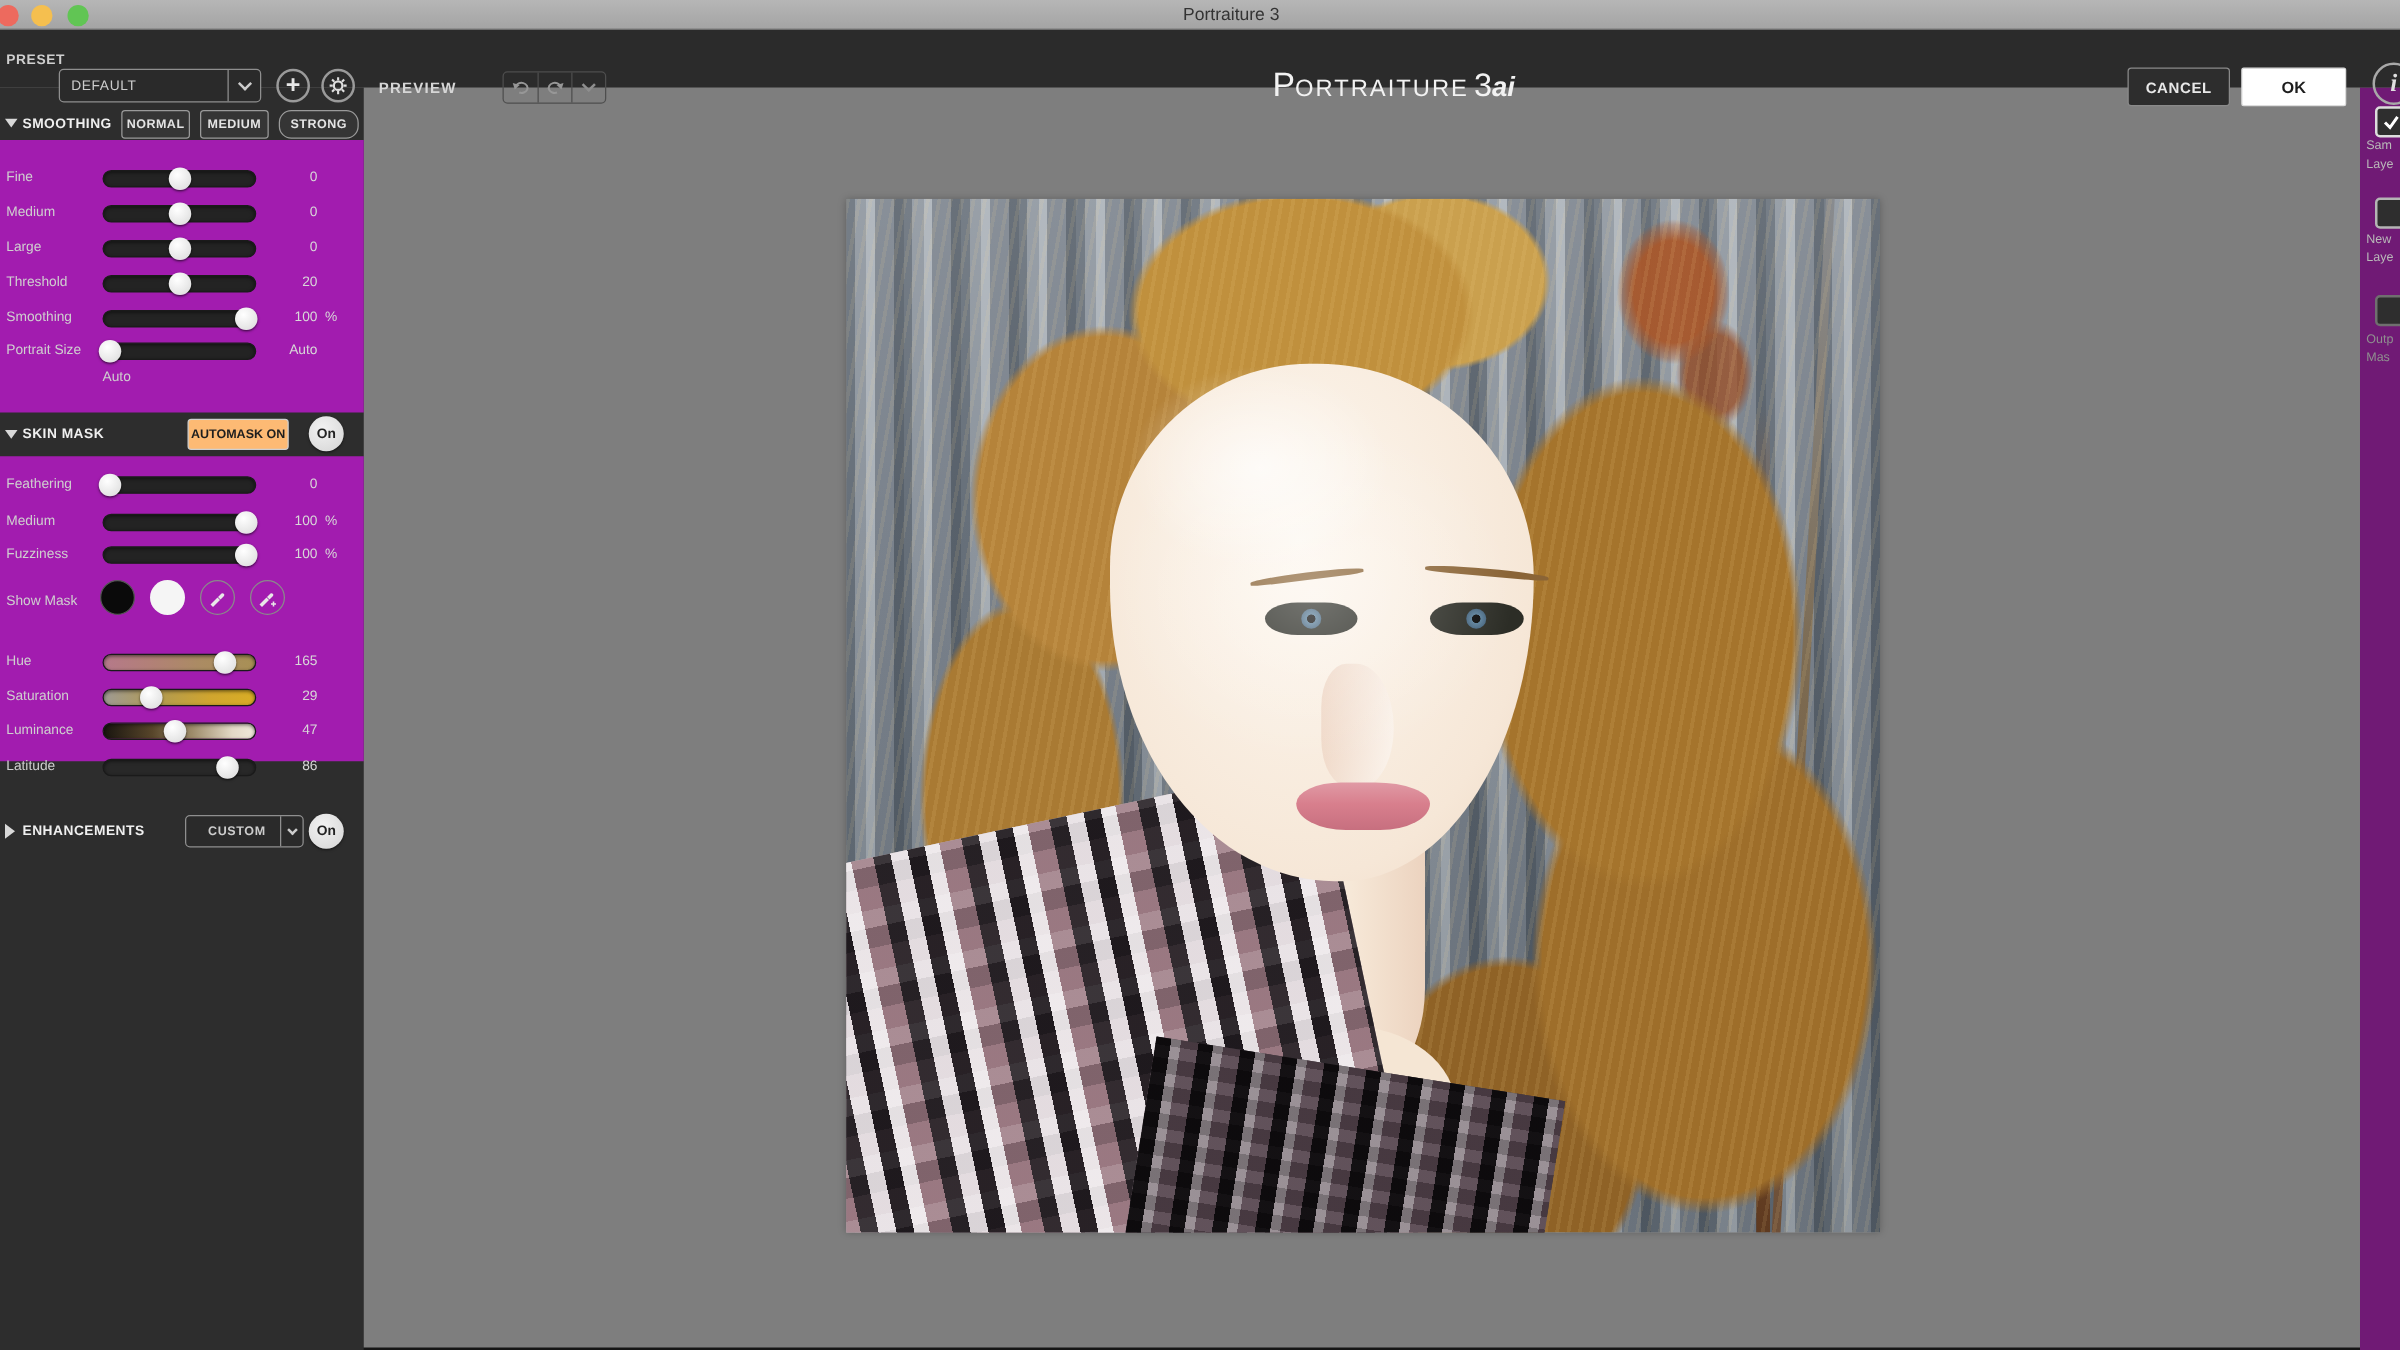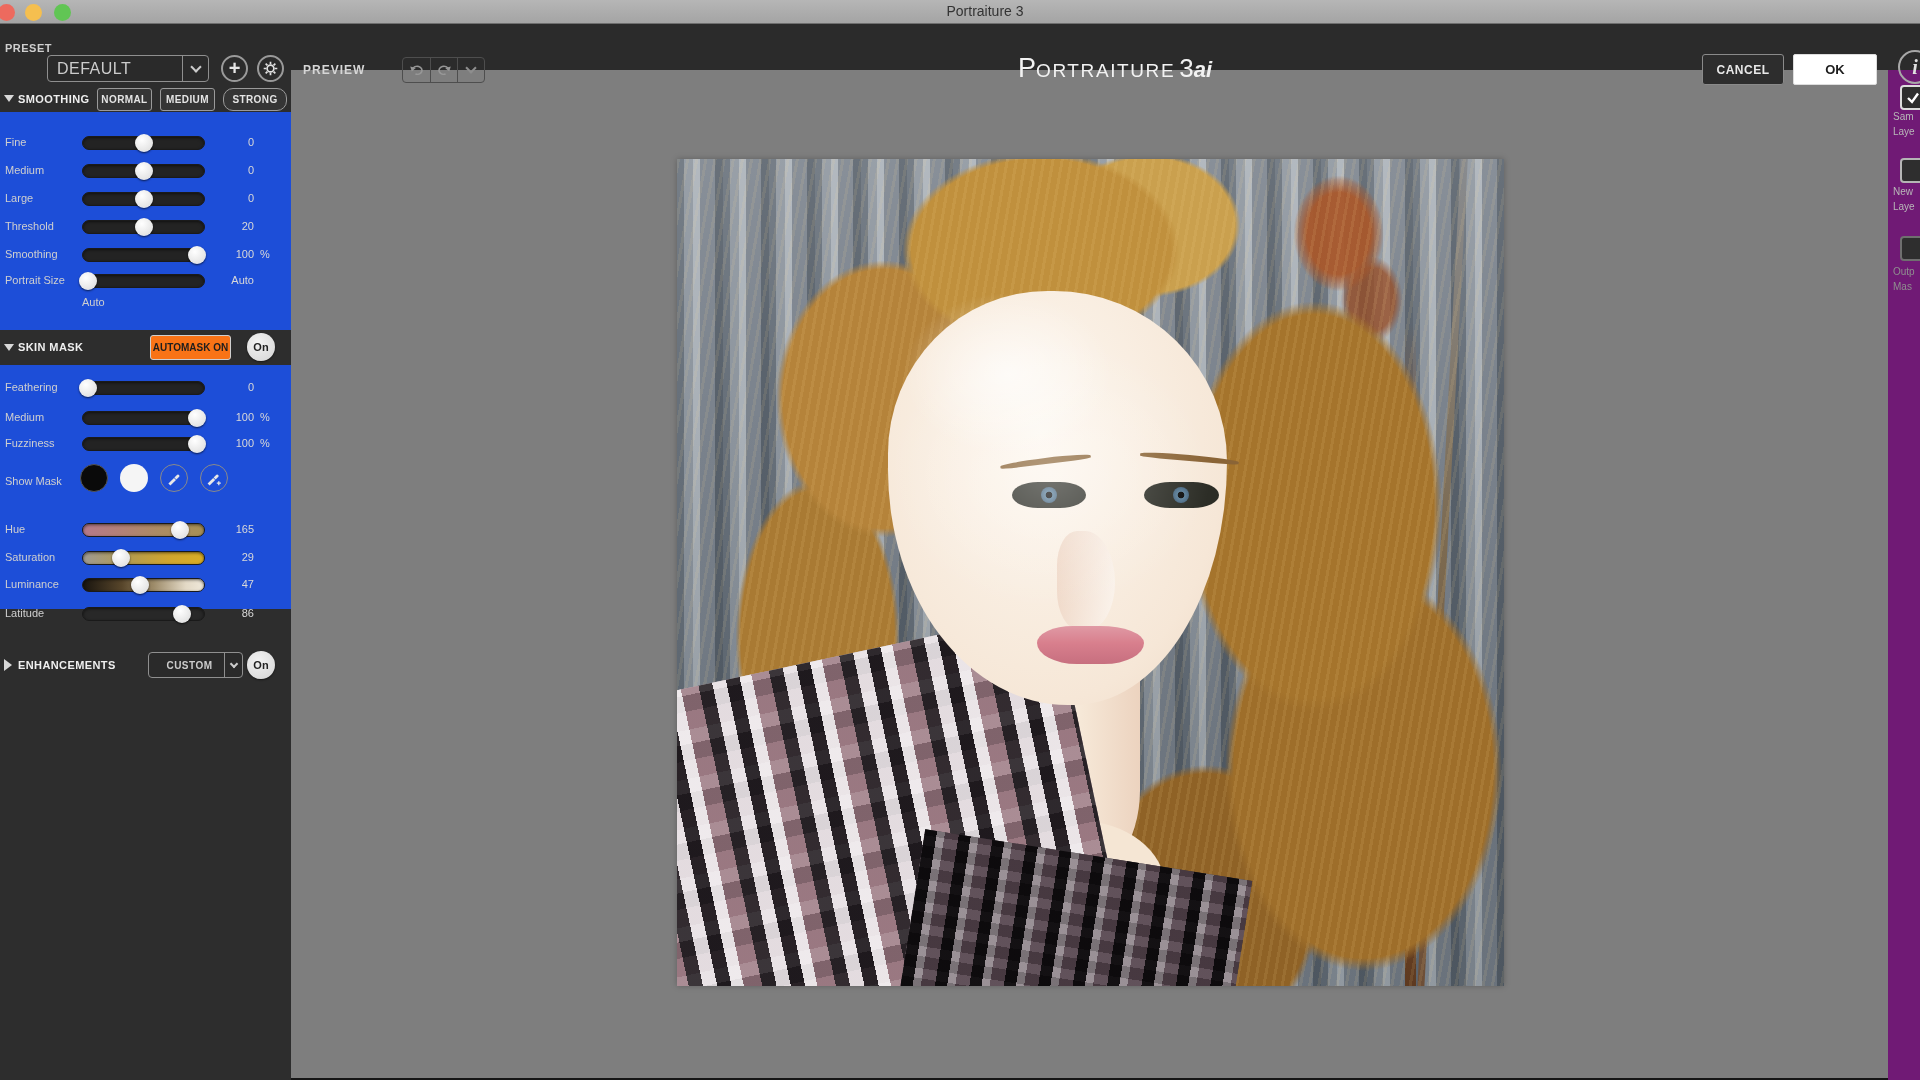--- a/index.html
+++ b/index.html
@@ -16,21 +16,21 @@
   .tl.yellow { left:25px; background:#f5bf4f; }
   .tl.green  { left:54px; background:#61c554; }
 
   
   .toolbar { position:absolute; left:0; top:24px; width:1920px; height:46px; background:#2b2b2b; z-index:20; }
   .preset-label { position:absolute; left:5px; top:18px; font-size:11px; font-weight:bold;
     color:#cfcfcf; letter-spacing:.5px; }
   .dd { position:absolute; display:flex; align-items:center; background:#2a2a2a;
     border:1px solid #8f8f8f; border-radius:4px; color:#cccccc; }
   .dd-preset { left:47px; top:31px; width:162px; height:27px; }
-  .dd .dd-val { flex:1; padding-left:9px; font-size:16px; letter-spacing:.5px; }
+  .dd .dd-val { flex:1; padding-left:9px; font-size:11px; letter-spacing:.5px; }
   .dd .dd-arrow { width:26px; height:100%; border-left:1px solid #8f8f8f;
     display:flex; align-items:center; justify-content:center; }
   .chev { width:8px; height:8px; border-right:2px solid #ccc; border-bottom:2px solid #ccc;
     transform:rotate(45deg); margin-top:-4px; }
   .circle-btn { position:absolute; top:31px; width:27px; height:27px; border:2px solid #9a9a9a;
     border-radius:50%; color:#e6e6e6; display:flex; align-items:center; justify-content:center; }
   .btn-plus { left:221px; font-size:20px; font-weight:bold; line-height:20px; padding-bottom:2px; }
   .btn-gear { left:257px; }
   .preview-label { position:absolute; left:303px; top:39px; font-size:12px; font-weight:bold;
     color:#d6d6d6; letter-spacing:1px; }
@@ -55,35 +55,35 @@
     background:#ffffff; border:1px solid #dddddd; border-radius:2px; color:#1d1d1d;
     font-size:13px; font-weight:bold; display:flex; align-items:center; justify-content:center; }
   .btn-info { position:absolute; left:1898px; top:26px; width:34px; height:34px;
     border:2px solid #a8a8a8; border-radius:50%; color:#e0e0e0;
     font-family:"Liberation Serif", serif; font-style:italic; font-size:20px; font-weight:bold;
     display:flex; align-items:center; justify-content:center; }
 
   
   .sidebar { position:absolute; left:0; top:70px; width:291px; height:1010px;
     background:#2d2d2d; z-index:10; }
-  .sec-body { position:absolute; left:0; width:291px; background:#1d4ed8; }
+  .sec-body { position:absolute; left:0; width:291px; background:#a21caf; }
   .body-smoothing { top:42px;  height:218px; }
   .body-skinmask  { top:295px; height:244px; }
 
   .tri-down { position:absolute; width:0; height:0; border-left:5px solid transparent;
     border-right:5px solid transparent; border-top:7px solid #d8d8d8; }
   .tri-right { position:absolute; width:0; height:0; border-top:6px solid transparent;
     border-bottom:6px solid transparent; border-left:8px solid #d8d8d8; }
   .sec-title { position:absolute; font-size:11px; font-weight:bold; color:#efefef;
     letter-spacing:.4px; white-space:nowrap; }
 
   .pill-btn { position:absolute; height:23px; background:#353535; border:1px solid #9a9a9a;
     border-radius:3px; color:#e4e4e4; font-size:10px; font-weight:bold; letter-spacing:.4px;
     display:flex; align-items:center; justify-content:center; }
-  .light-btn { position:absolute; height:25px; background:#f97316; border:1px solid #cfcfcf;
+  .light-btn { position:absolute; height:25px; background:#fdba74; border:1px solid #cfcfcf;
     border-radius:3px; color:#1e1e1e; font-size:10px; font-weight:bold;
     display:flex; align-items:center; justify-content:center; }
   .on-btn { position:absolute; width:28px; height:28px; border-radius:50%;
     background:radial-gradient(circle at 40% 35%, #f2f2f2, #d4d4d4); color:#222;
     font-size:11px; font-weight:bold; display:flex; align-items:center; justify-content:center;
     box-shadow:0 1px 2px rgba(0,0,0,.5); }
 
   
   .srow { position:absolute; left:0; width:291px; height:28px; }
   .slabel { position:absolute; left:5px; top:7px; font-size:11px; color:#cfcfcf; white-space:nowrap; }

